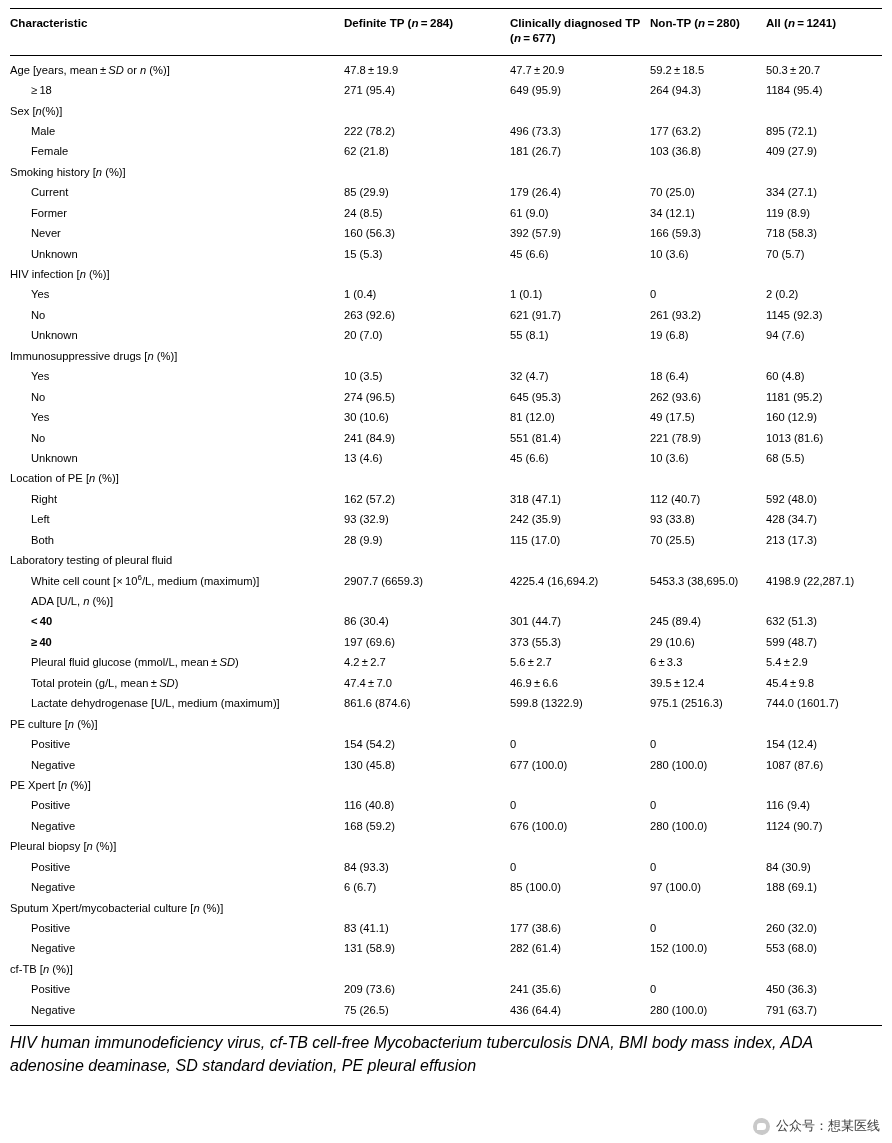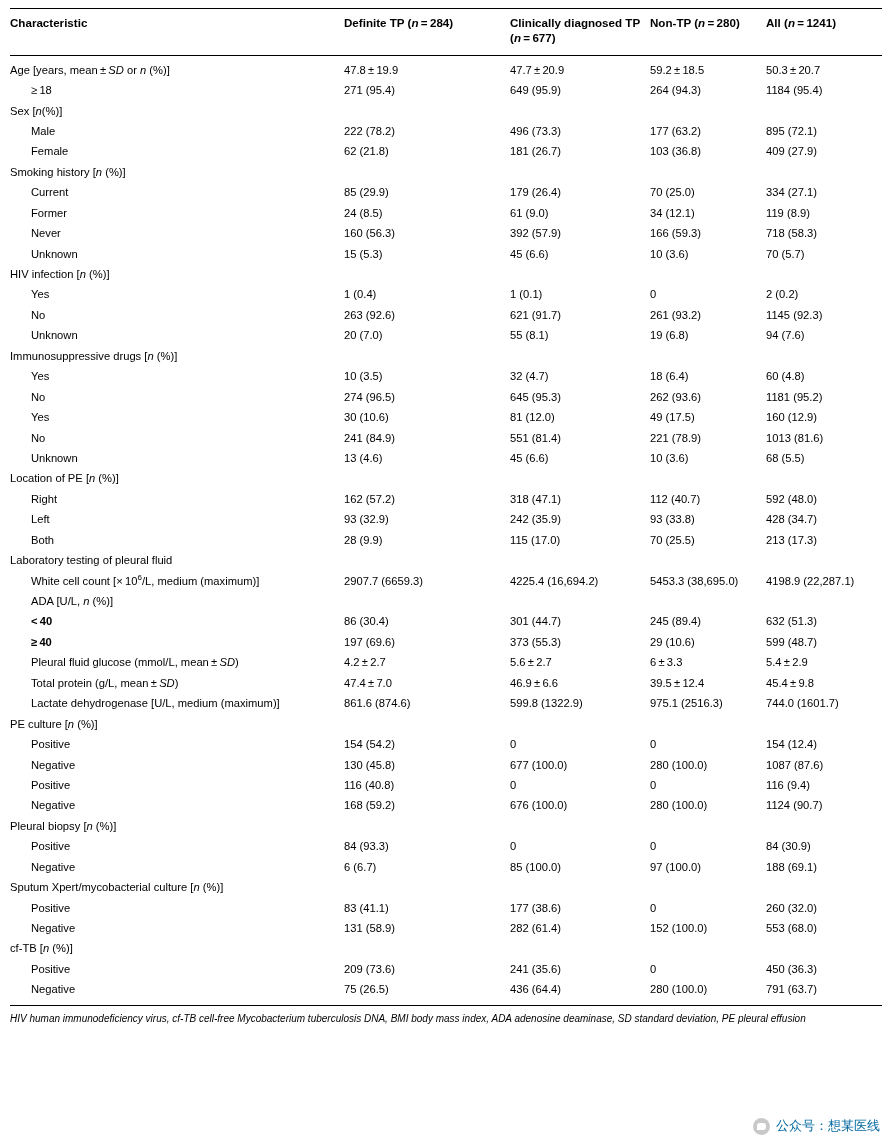--- a/index.html
+++ b/index.html
@@ -56,34 +56,34 @@
   tbody {
     border-bottom: 1.1px solid #000;
   }
   .lbl-0 { padding-left: 0; }
   .lbl-1 { padding-left: 21px; }
   .lbl-2 { padding-left: 21px; font-weight: bold; }
   em, .it { font-style: italic; }
   .sup { font-size: 8px; vertical-align: super; line-height: 0; }
   .footnote {
     width: 872px;
-    font-size: 10px;
+    font-size: 16px;
     line-height: 1.38;
     padding-top: 6px;
     font-style: italic;
   }
   .watermark {
     position: absolute;
     right: 12px;
     bottom: 8px;
     display: flex;
     align-items: center;
     gap: 6px;
     font-size: 13px;
-    color: #0369a1;
+    color: #404040;
     font-family: "Liberation Sans", sans-serif;
   }
   .wm-logo {
     width: 17px; height: 17px;
     border-radius: 50%;
     background: #c9c9c9;
     position: relative;
   }
   .wm-logo:after {
     content: "";
@@ -356,20 +356,27 @@
           <td>154 (12.4)</td>
         </tr>
         <tr>
           <td class="lbl-1">Negative</td>
           <td>130 (45.8)</td>
           <td>677 (100.0)</td>
           <td>280 (100.0)</td>
           <td>1087 (87.6)</td>
         </tr>
         <tr>
+          <td class="lbl-0">PE Xpert [<em>n</em> (%)]</td>
+          <td></td>
+          <td></td>
+          <td></td>
+          <td></td>
+        </tr>
+        <tr>
           <td class="lbl-1">Positive</td>
           <td>116 (40.8)</td>
           <td>0</td>
           <td>0</td>
           <td>116 (9.4)</td>
         </tr>
         <tr>
           <td class="lbl-1">Negative</td>
           <td>168 (59.2)</td>
           <td>676 (100.0)</td>

